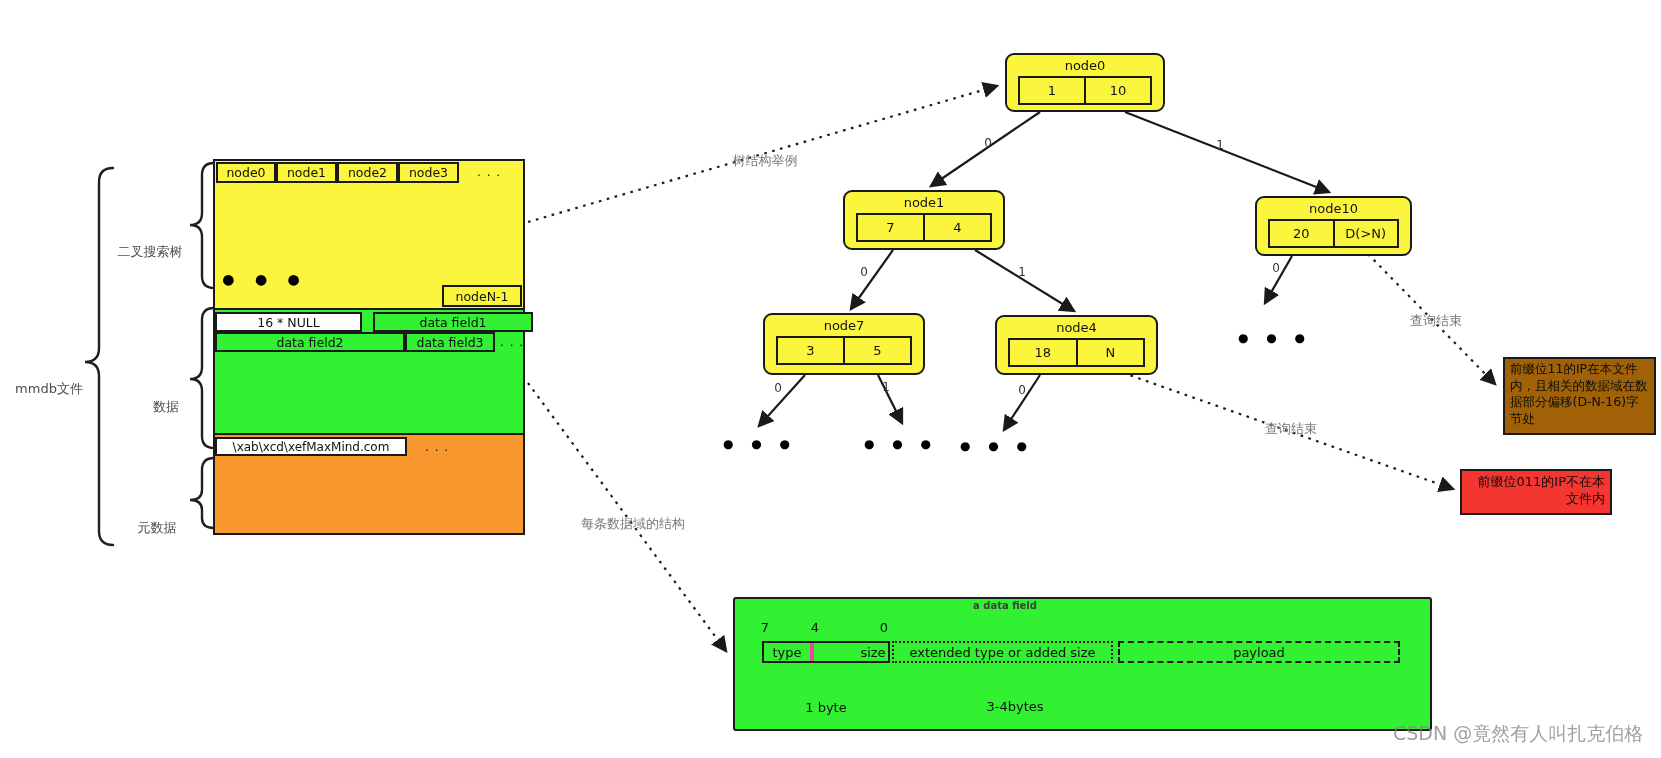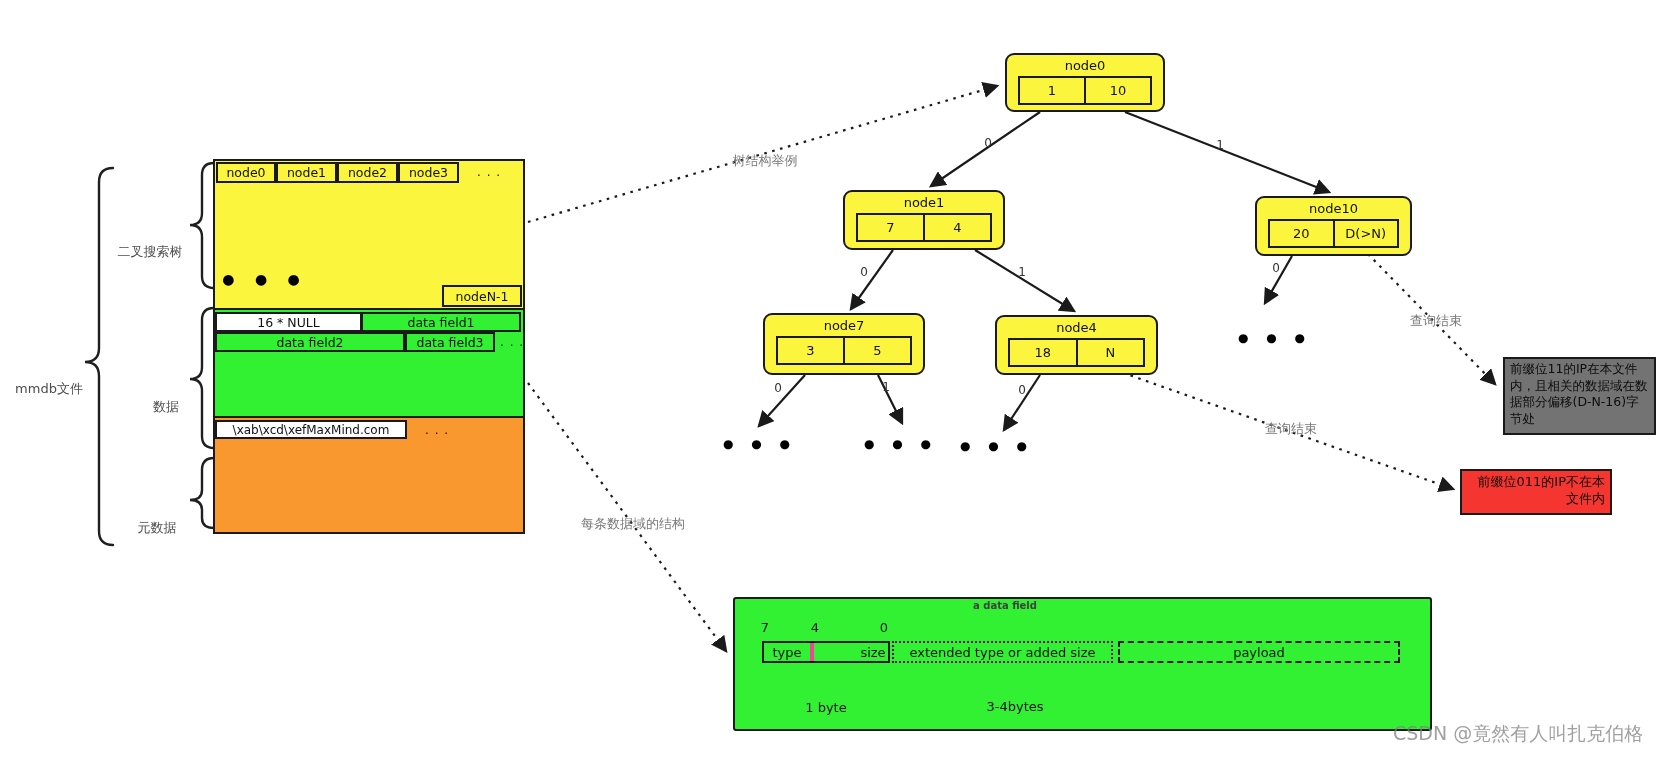--- a/index.html
+++ b/index.html
@@ -6,22 +6,22 @@
   #canvas{position:relative;width:1661px;height:758px;background:#ffffff;overflow:hidden;
     font-family:"DejaVu Sans","Liberation Sans",sans-serif;color:#111;}
   svg.overlay{position:absolute;left:0;top:0;pointer-events:none;}
   .edge{stroke:#1a1a1a;stroke-width:2.2;fill:none;}
   .edge.dot{stroke-dasharray:2.6 5.6;}
   .brace{stroke:#1f1f1f;stroke-width:2.4;fill:none;stroke-linecap:round;}
   
   .fs{position:absolute;left:213px;top:159px;width:312px;box-sizing:border-box;border:2.5px solid #1a1a1a;}
   .sec{position:relative;box-sizing:border-box;}
   .sec.yellow{background:#FCF53E;height:147px;}
-  .sec.green{background:#32F032;height:108px;border-top:2.5px solid #1a1a1a;padding-left:8px;}
-  .sec.orange{background:#F8982E;height:116px;border-top:2.5px solid #1a1a1a;}
+  .sec.green{background:#32F032;height:125px;border-top:2.5px solid #1a1a1a;padding-left:8px;}
+  .sec.orange{background:#F8982E;height:100px;border-top:2.5px solid #1a1a1a;}
   .fcell{position:absolute;box-sizing:border-box;border:2px solid #1a1a1a;display:flex;align-items:center;
     justify-content:center;font-size:12.5px;white-space:nowrap;}
   .fcell.white{background:#ffffff;}
   .fcell.ongreen{background:#32F032;}
   .fcell.onyellow{background:#FCF53E;}
   .mini-ellipsis{position:absolute;font-size:12px;letter-spacing:1px;color:#111;white-space:nowrap;}
   .bigdots{position:absolute;transform:translate(-50%,-50%);font-size:14px;letter-spacing:8px;color:#000;white-space:nowrap;}
   
   .seclbl{position:absolute;transform:translate(-50%,-50%);font-size:13px;color:#4d4d4d;white-space:nowrap;margin-top:28px;}
   
@@ -30,21 +30,21 @@
   .tnode-title{text-align:center;font-size:13px;line-height:21px;color:#111;}
   .tnode-cells{margin:0 11px;border:2px solid #1a1a1a;display:flex;height:25px;background:#FCF53E;}
   .tcell{flex:1;display:flex;align-items:center;justify-content:center;font-size:13px;}
   .tcell.r{border-left:2px solid #1a1a1a;}
   .elbl{position:absolute;transform:translate(-50%,-50%);font-size:12px;color:#333;}
   .dots3{position:absolute;transform:translate(-50%,-50%);font-size:12px;letter-spacing:7px;color:#000;white-space:nowrap;}
   .ann{position:absolute;transform:translate(-50%,-50%);font-size:13px;color:#7a7a7a;white-space:nowrap;}
   
   .resbox{position:absolute;box-sizing:border-box;border:2.5px solid #1a1a1a;padding:2px 5px;
     font-size:12.5px;line-height:1.32;color:#0d0d0d;}
-  .resbox.found{background:#737373;}
+  .resbox.found{background:#a16207;}
   .resbox.notfound{background:#F53530;text-align:right;}
   
   .dfbox{position:absolute;left:733px;top:597px;width:699px;height:134px;box-sizing:border-box;
     background:#32F032;border:2.5px solid #1a1a1a;border-radius:3px;}
   .dftitle{position:absolute;left:905px;top:600px;width:200px;text-align:center;font-weight:bold;font-size:10px;color:#404040;}
   .bit{position:absolute;transform:translate(-50%,0);font-size:13px;color:#111;}
   .bytecells{position:absolute;left:762px;top:641px;width:128px;height:22px;box-sizing:border-box;
     border:2.2px solid #1a1a1a;display:flex;}
   .bytecells .bc{display:flex;align-items:center;justify-content:center;font-size:13px;}
   .bc.type{width:46px;border-right:4px solid #ec4899;text-align:right;}
@@ -102,21 +102,21 @@
       <div class="fcell onyellow" style="left:1px;top:1px;width:60px;height:21px">node0</div>
       <div class="fcell onyellow" style="left:61px;top:1px;width:61px;height:21px">node1</div>
       <div class="fcell onyellow" style="left:122px;top:1px;width:61px;height:21px">node2</div>
       <div class="fcell onyellow" style="left:183px;top:1px;width:61px;height:21px">node3</div>
       <div class="mini-ellipsis" style="left:262px;top:4px">. . .</div>
       <div class="bigdots" style="left:50px;top:118px">● ● ●</div>
       <div class="fcell onyellow" style="left:227px;top:124px;width:80px;height:22px">nodeN-1</div>
     </div>
     <div class="sec green">
       <div class="fcell white" style="left:0;top:2px;width:147px;height:20px">16 * NULL</div>
-      <div class="fcell ongreen" style="left:146px;top:2px;width:160px;height:20px">data field1</div>
+      <div class="fcell ongreen" style="left:158px;top:2px;width:160px;height:20px">data field1</div>
       <div class="fcell ongreen" style="left:0;top:22px;width:190px;height:20px">data field2</div>
       <div class="fcell ongreen" style="left:190px;top:22px;width:90px;height:20px">data field3</div>
       <div class="mini-ellipsis" style="left:285px;top:25px">. . .</div>
     </div>
     <div class="sec orange">
       <div class="fcell white" style="left:0;top:2px;width:192px;height:19px;font-size:12px">\xab\xcd\xefMaxMind.com</div>
       <div class="mini-ellipsis" style="left:210px;top:5px">. . .</div>
     </div>
   </div>
 

